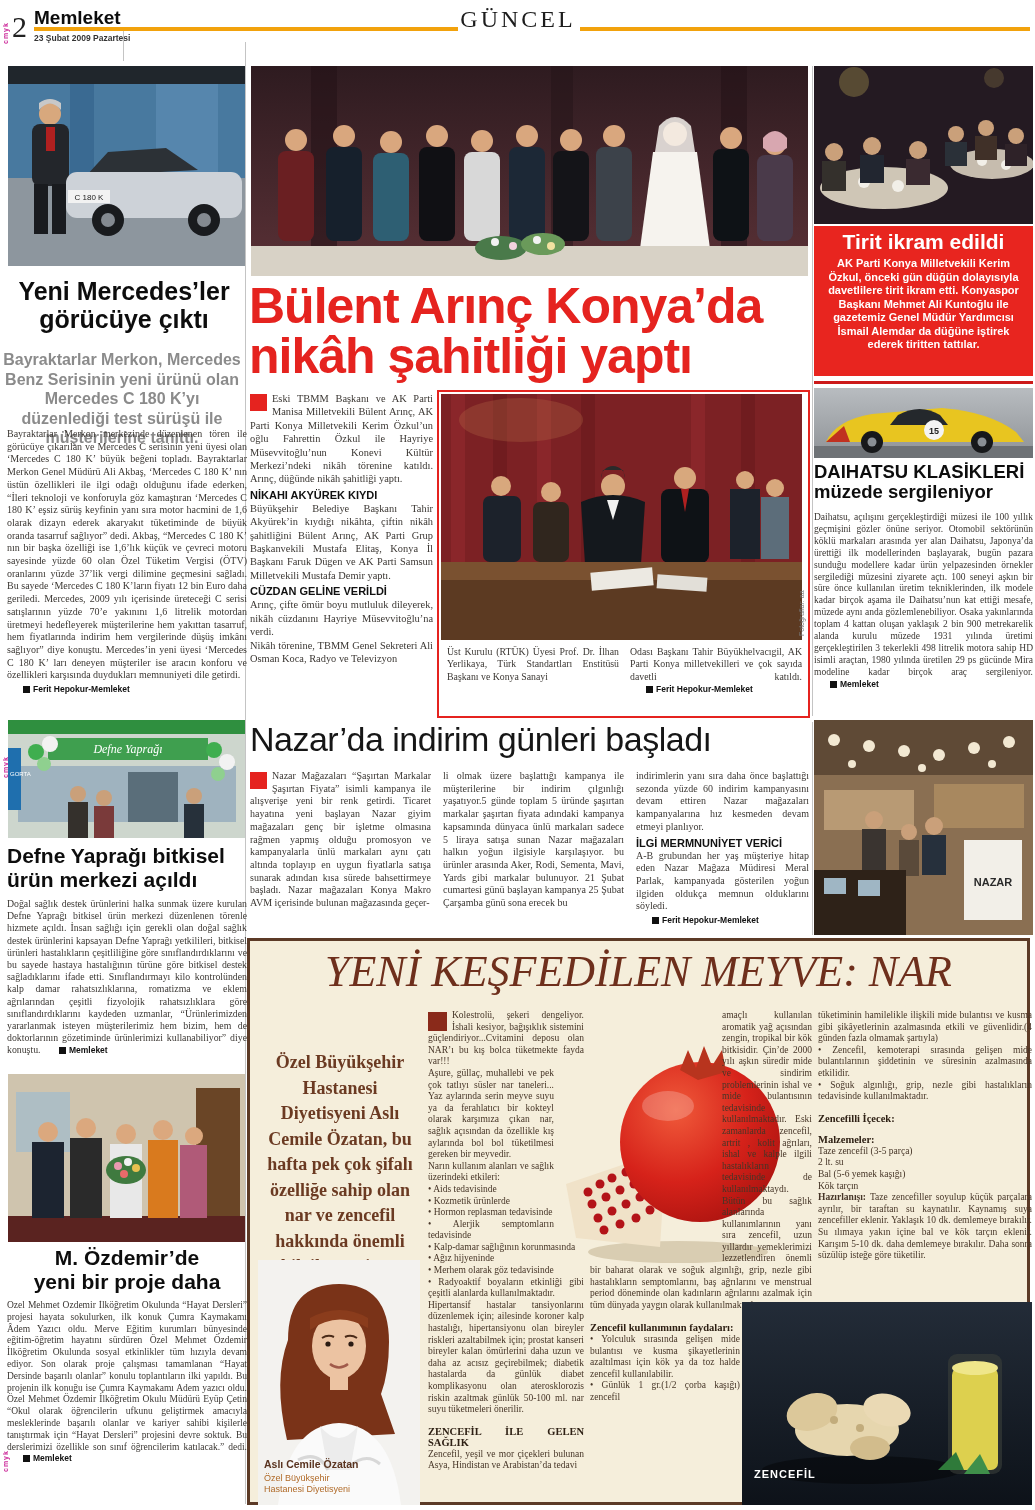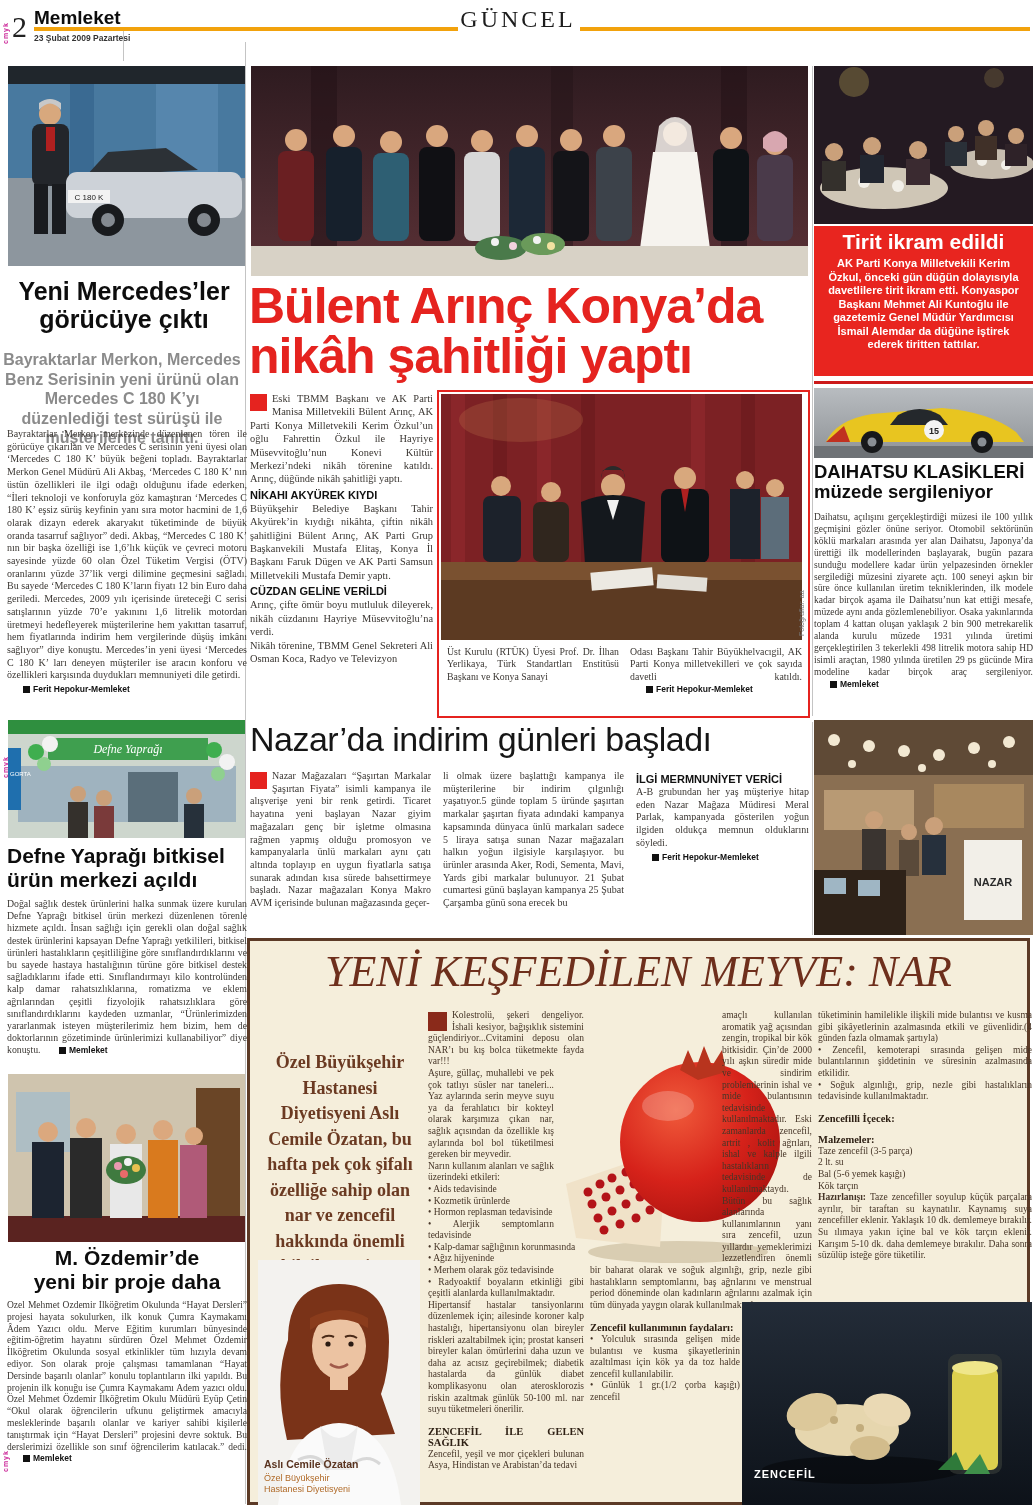--- a/index.html
+++ b/index.html
@@ -288,20 +288,21 @@
   <div class="abs sans pre" style="left:814px;top:462px;width:219px;font-weight:bold;font-size:18.5px;line-height:1.1;color:#0d0d0d;">DAIHATSU KLASİKLERİ
 müzede sergileniyor</div>
   <div class="abs jus ovh" style="left:814px;top:512px;width:219px;height:202px;font-size:9.5px;line-height:11.9px;color:#3b3733;">
     <span>Daihatsu, açılışını gerçekleştirdiği müzesi ile 100 yıllık geçmişini gözler önüne seriyor. Otomobil sektörünün köklü markaları arasında yer alan Daihatsu, Japonya’da ürettiği ilk modellerinden başlayarak, bugün pazara sunduğu modellere kadar ürün yelpazesinden örnekler sergilediği müzesini ziyarete açtı. 100 seneyi aşkın bir süre önce kullanılan üretim tekniklerinden, ilk modele kadar birçok aşama ile Daihatsu’nun kat ettiği mesafe, müzede aynı anda gözlemlenebiliyor. Osaka yakınlarında toplam 4 kattan oluşan yaklaşık 2 bin 900 metrekarelik alanda kurulu müzede 1931 yılında üretimi gerçekleştirilen 3 tekerlekli 498 litrelik motora sahip HD isimli araçtan, 1980 yılında üretilen 29 ps gücünde Mira modeline kadar birçok araç sergileniyor. </span><span class="by">Memleket</span>
   </div>
 
   <div class="abs sans" style="left:250px;top:720px;width:560px;font-size:34px;letter-spacing:-0.5px;color:#161616;">Nazar’da indirim günleri başladı</div>
   <div class="abs jus body-txt ovh dcap" style="left:250px;top:770px;width:181px;height:163px;">Nazar Mağazaları “Şaşırtan Markalar Şaşırtan Fiyata” isimli kampanya ile alışverişe yeni bir renk getirdi. Ticaret hayatına yeni başlayan Nazar giyim mağazaları genç bir işletme olmasına rağmen yapmış olduğu promosyon ve kampanyalarla ünlü markaları aynı çatı altında toplayıp en uygun fiyatlarla satışa sunarak adından kısa sürede bahsettirmeye başladı. Nazar mağazaları Konya Makro AVM içerisinde bulunan mağazasında geçer-</div>
   <div class="abs jus body-txt ovh" style="left:443px;top:770px;width:181px;height:163px;">li olmak üzere başlattığı kampanya ile müşterilerine bir indirim çılgınlığı yaşatıyor.5 günde toplam 5 üründe şaşırtan markalar şaşırtan fiyata adındaki kampanya kapsamında dünyaca ünlü markaları sadece 5 liraya satışa sunan Nazar mağazaları halkın yoğun ilgisiyle karşılaşıyor. bu ürünler arasında Aker, Rodi, Sementa, Mavi, Yards gibi markalar bulunuyor. 21 Şubat cumartesi günü başlayan kampanya 25 Şubat Çarşamba günü sona erecek bu</div>
   <div class="abs jus body-txt ovh" style="left:636px;top:770px;width:173px;height:163px;">
+    <div>indirimlerin yanı sıra daha önce başlattığı sezonda yüzde 60 indirim kampanyasını devam ettiren Nazar mağazaları kampanyalarına hız kesmeden devam etmeyi planlıyor.</div>
     <div class="insub">İLGİ MERMNUNİYET VERİCİ</div>
     <div>A-B grubundan her yaş müşteriye hitap eden Nazar Mağaza Müdiresi Meral Parlak, kampanyada gösterilen yoğun ilgiden oldukça memnun olduklarını söyledi.</div>
     <div class="by" style="margin-top:2px;">Ferit Hepokur-Memleket</div>
   </div>
   <svg class="ph" style="left:814px;top:720px;" width="219" height="215" viewBox="0 0 219 215">
     <rect width="219" height="215" fill="#8a6f52"></rect>
     <rect width="219" height="55" fill="#5f4a36"></rect>
     <g fill="#f2e8d2">
       <circle cx="20" cy="20" r="6"></circle>
         <circle cx="55" cy="26" r="6"></circle>

